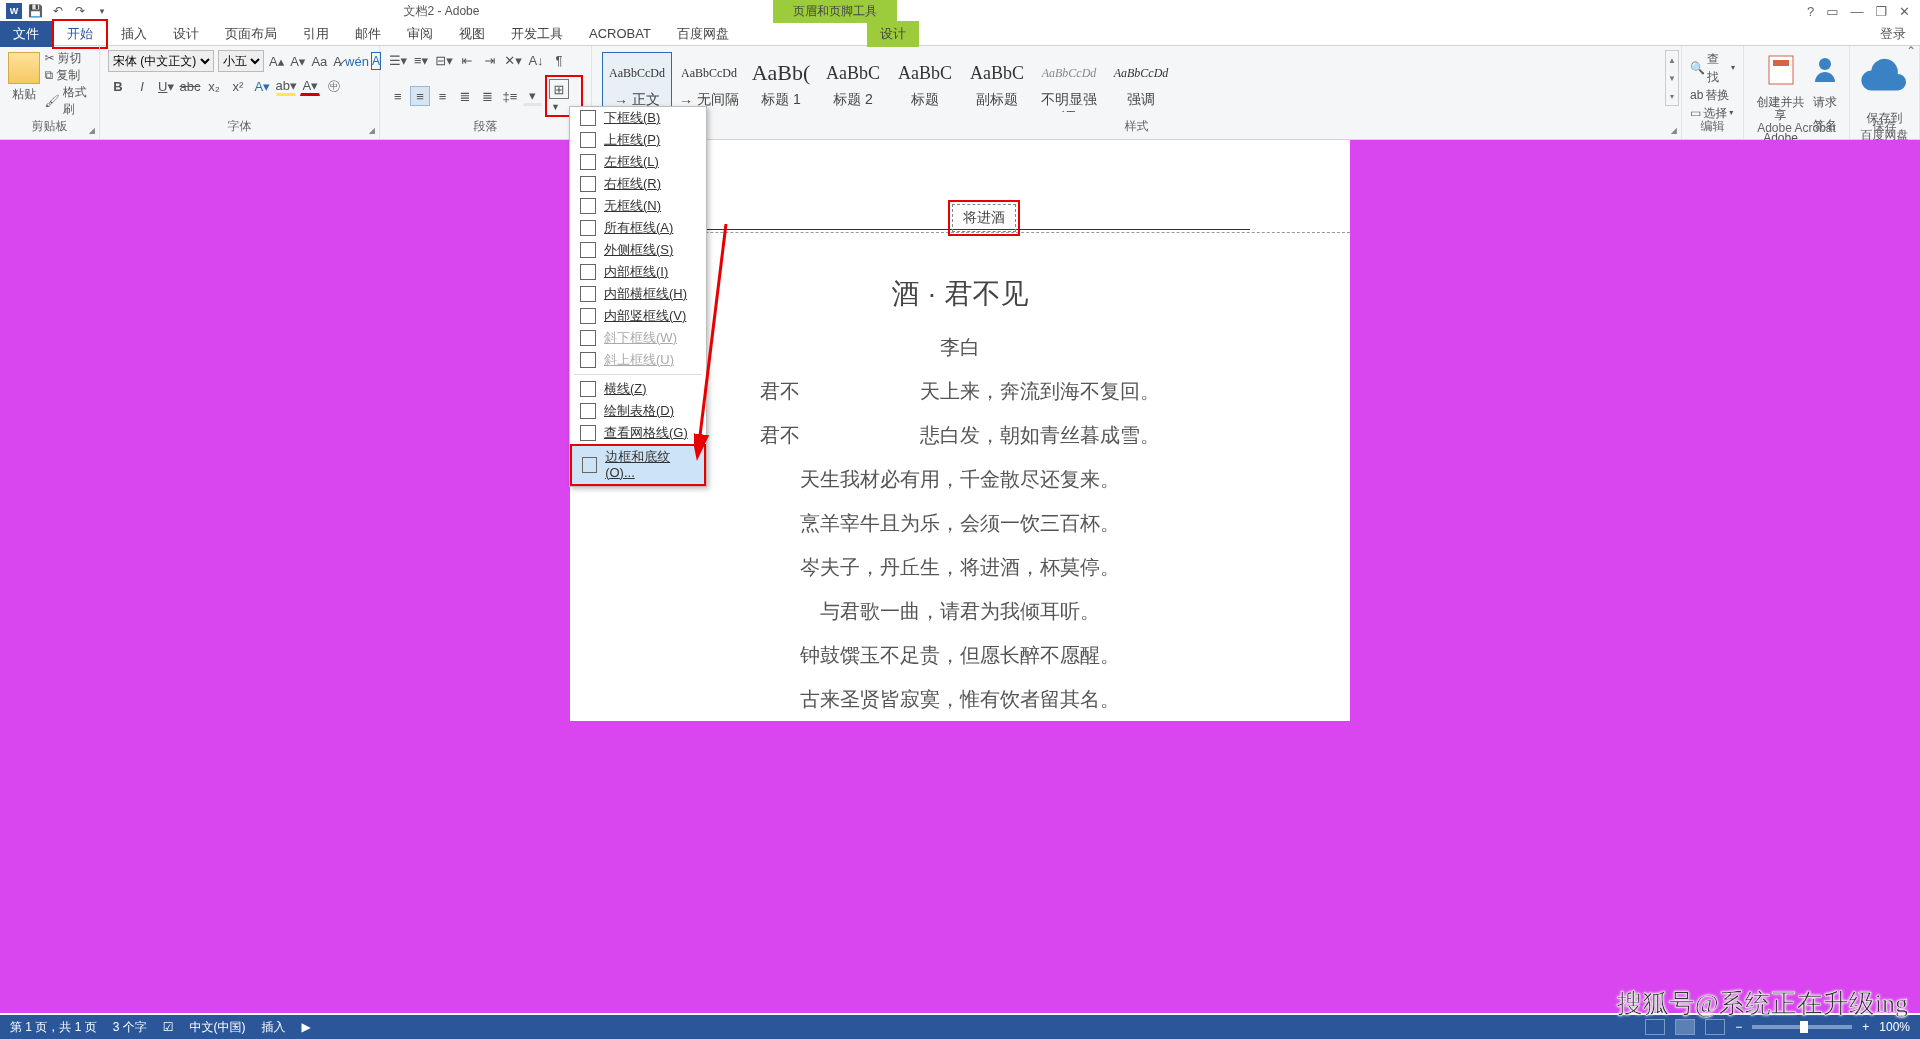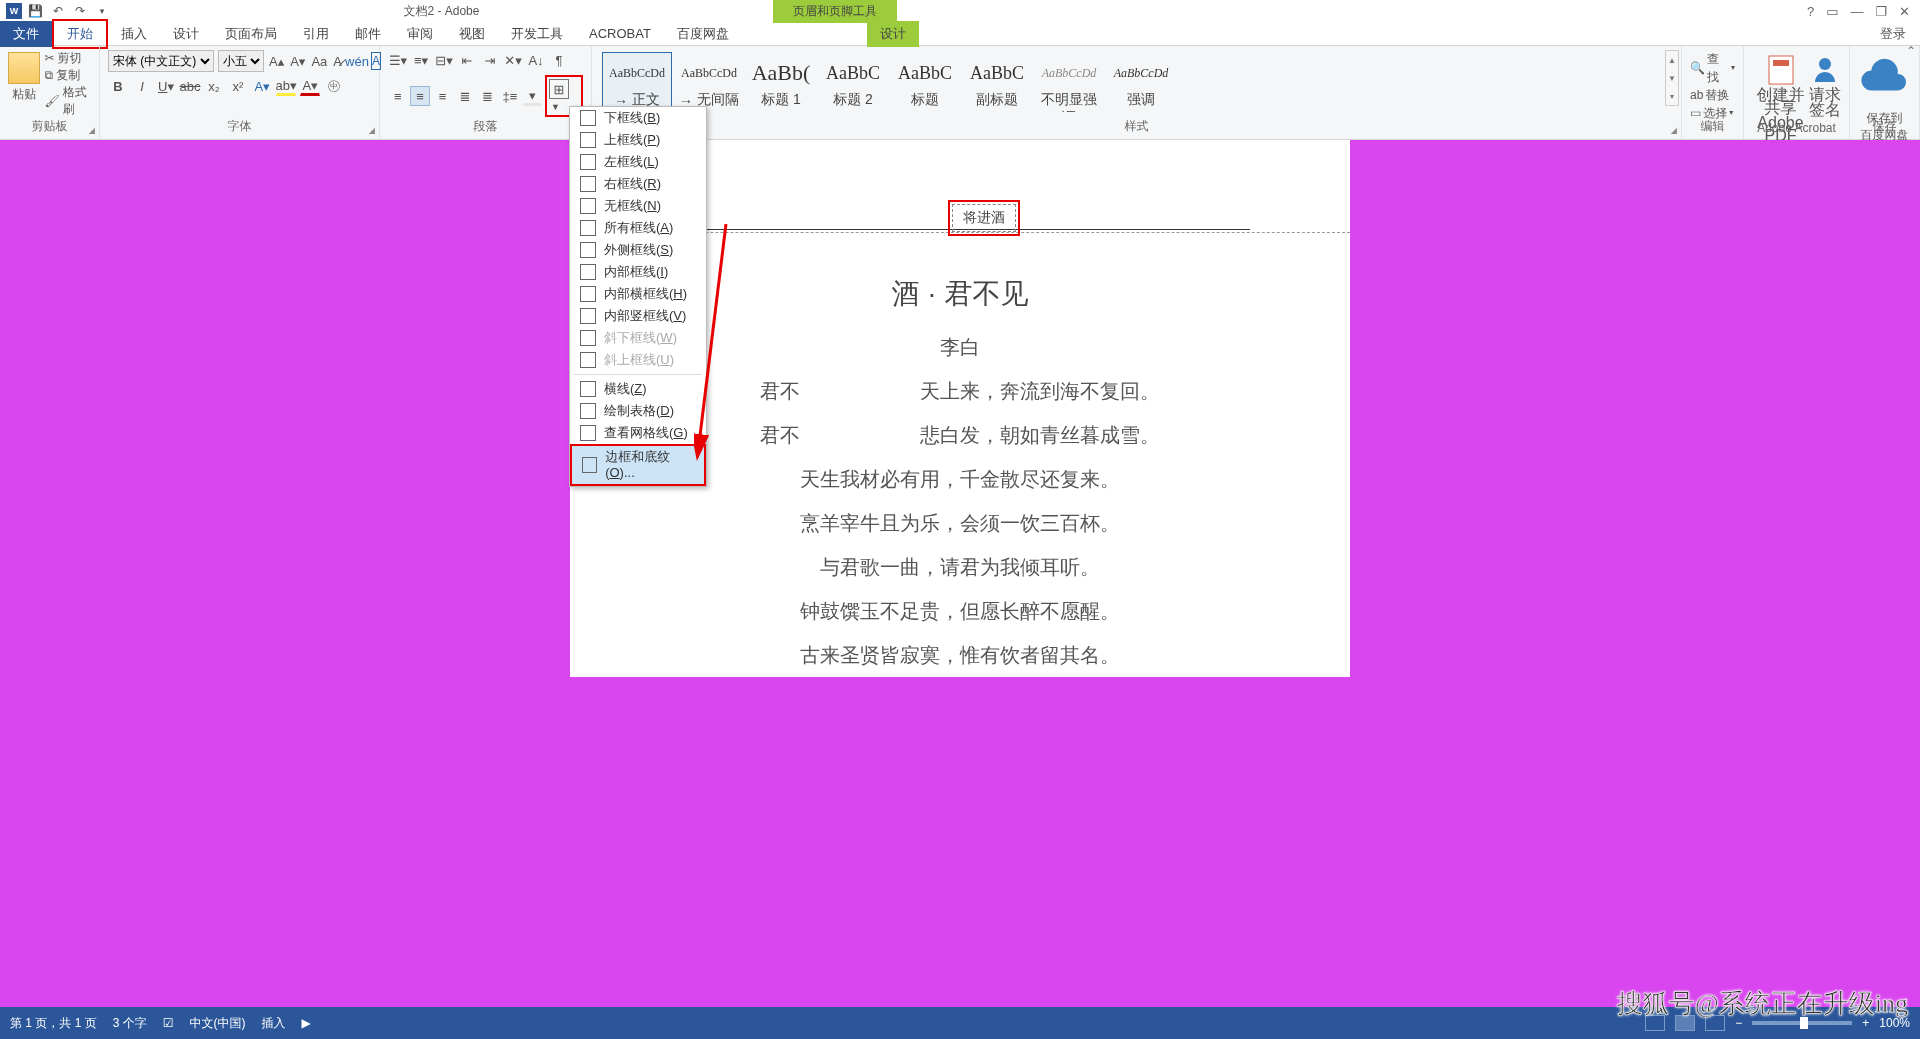--- a/index.html
+++ b/index.html
@@ -49,47 +49,47 @@
 .sbox .prev { height:32px; display:flex; align-items:center; justify-content:center; font-family:"Times New Roman",serif; color:#333;}
 .sbox .sname { font-size:14px; color:#444; margin-top:2px;}
 .sbox.selected { border:1px solid #2b6cb0; background:#e8f0f5;}
 .styles .gmore { position:absolute; right:2px; top:4px; width:14px; height:56px; border:1px solid #ccc; display:flex; flex-direction:column; justify-content:space-around; font-size:8px; align-items:center; color:#777;}
 
 .edit { width:62px;}
 .edit .erow { font-size:12px; line-height:18px; display:flex; align-items:center;gap:2px;}
 
 .adobe { width:106px; text-align:center;}
 .adobe .aicon { width:32px; height:32px; margin:4px auto 0;}
-.adobe .albl { font-size:16px; line-height:13px; margin-top:2px;}
+.adobe .albl { font-size:12px; line-height:13px; margin-top:10px;}
 .adobe .row { display:flex; justify-content:space-around;}
 
 .baidu { width:70px; text-align:center;}
 .rcol { position:absolute; top:44px; right:4px; font-size:12px; color:#777;}
 
 .doc-area { position:absolute; top:140px; left:0; right:0; bottom:26px; background:#d946ef; overflow:hidden;}
 .page { width:780px; margin:0 auto; background:#fff; position:relative; padding-top:60px;}
 .header-line { border-bottom:1px solid #333; position:relative; height:30px; margin:0 100px;}
 .header-label { position:absolute; left:-98px; top:32px; background:#e0e1e2; border:1px solid #888; padding:2px 8px; font-size:13px; color:#555;}
 .header-box { position:absolute; right:230px; top:0; border:2px solid #e80000; padding:2px;}
 .header-title-inner { border:1px dashed #888; padding:4px 10px; font-size:14px; color:#444;}
 .header-area-dotted { border-bottom:1px dashed #999; border-top:none; height:1px; margin:2px 0 0;}
 .body-text { margin-top:30px; padding:0 90px; font-family:"SimSun",serif; font-size:20px; color:#555; line-height:2.2; text-align:center;}
 .body-text p { position:relative;}
 .body-text .title-line { font-size:28px; color:#444;}
 
 .border-menu { position:absolute; top:106px; left:569px; width:138px; background:#fff; border:1px solid #bcbcbc; box-shadow:2px 2px 5px rgba(0,0,0,.25); font-size:13px; color:#333; z-index:50;}
-.border-menu .mi { display:flex; align-items:center; gap:8px; padding:3px 10px; line-height:16px;}
+.border-menu .mi { display:flex; align-items:center; gap:8px; padding:3px 10px; line-height:16px;text-decoration:underline;}
 .border-menu .mi .bicon { width:16px; height:16px; border:1px solid #666; display:inline-block;}
 .border-menu .sep { height:1px; background:#ddd; margin:3px 4px;}
 .border-menu .mi.dis { color:#aaa;}
 .border-menu .mi.hl { border:2px solid #e80000; background:#cde4f7;}
 
 .red-arrow { position:absolute; z-index:60; pointer-events:none;}
 
-.statusbar { position:absolute; bottom:0; left:0; right:0; height:32px; background:#2b579a; color:#fff; display:flex; align-items:center; font-size:12px; padding:0 10px; gap:16px;}
+.statusbar { position:absolute; bottom:0; left:0; right:0; height:24px; background:#2b579a; color:#fff; display:flex; align-items:center; font-size:12px; padding:0 10px; gap:16px;}
 .statusbar .sright { margin-left:auto; display:flex; align-items:center; gap:10px;}
 .view-btn { width:20px; height:16px; border:1px solid #7a9ac7; display:inline-block;}
 .zoom-track { width:100px; height:4px; background:#7a9ac7; position:relative;}
 .zoom-thumb { position:absolute; top:-4px; left:48px; width:8px; height:12px; background:#fff;}
 
 .watermark { position:absolute; bottom:18px; right:12px; font-size:26px; color:#333; font-family:"KaiTi","SimSun",serif; -webkit-text-stroke: 0.5px #fff; text-shadow:0 0 3px #fff,0 0 3px #fff;}
 </style>
 </head>
 <body>
 
@@ -398,20 +398,21 @@
       </div>
     </div>
     <div class="header-area-dotted"></div>
     <div class="body-text" id="body-text">
       <p class="title-line">酒 · 君不见</p>
       <p>李白</p>
     <p>君不　　　　　　天上来，奔流到海不复回。</p>
         <p>君不　　　　　　悲白发，朝如青丝暮成雪。</p>
         <p>天生我材必有用，千金散尽还复来。</p>
         <p>烹羊宰牛且为乐，会须一饮三百杯。</p>
+        <p>岑夫子，丹丘生，将进酒，杯莫停。</p>
         <p>与君歌一曲，请君为我倾耳听。</p>
         <p>钟鼓馔玉不足贵，但愿长醉不愿醒。</p>
         <p>古来圣贤皆寂寞，惟有饮者留其名。</p>
       </div>
   </div>
 </div>
 
 <div class="statusbar">
   <span>第 1 页，共 1 页</span>
   <span>3 个字</span>

